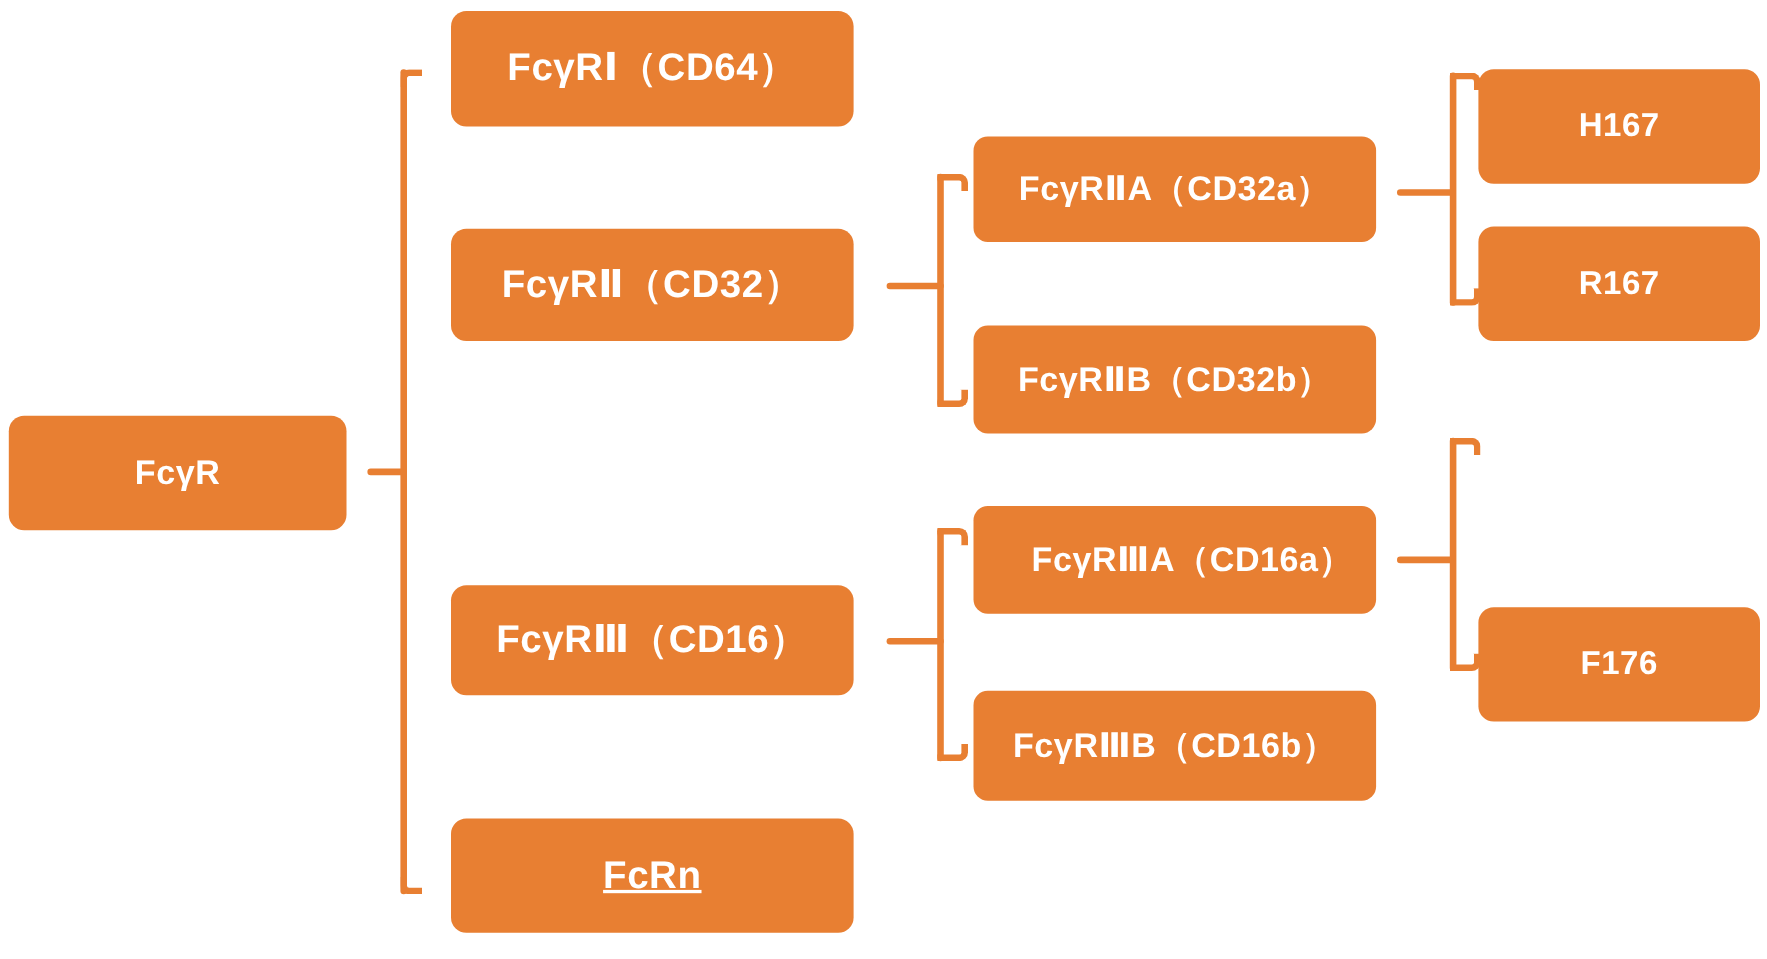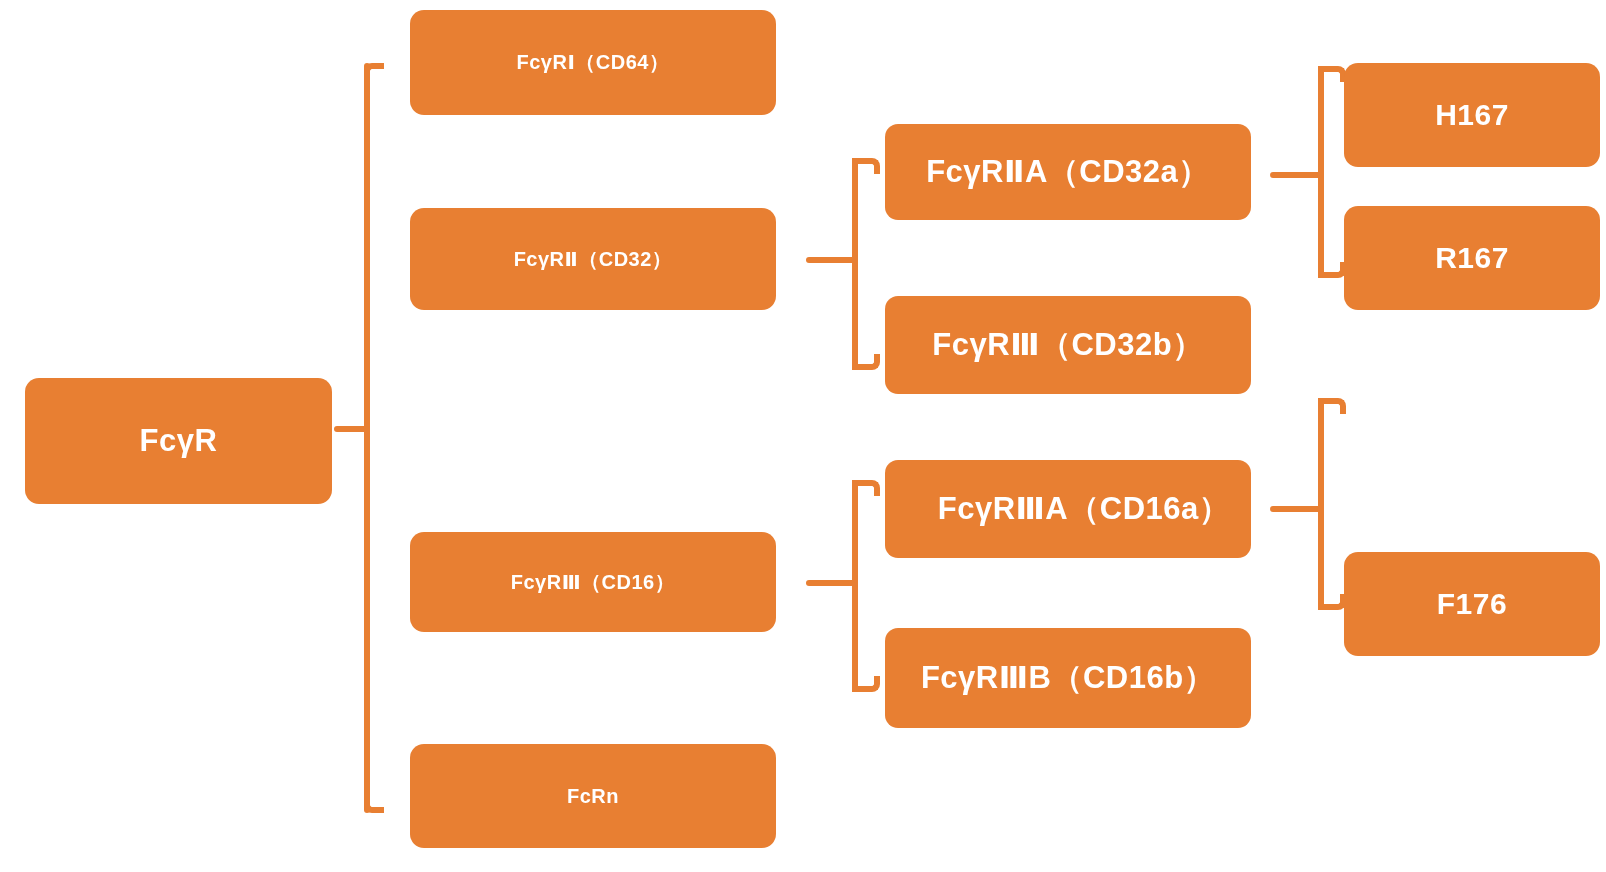--- a/index.html
+++ b/index.html
@@ -26,21 +26,21 @@
     align-items: center;
     justify-content: center;
     text-align: center;
     font-weight: bold;
     letter-spacing: 0.5px;
     line-height: 1.15;
     white-space: nowrap;
     user-select: none;
   }
   .node.lvl1 { font-size: 31px; }
-  .node.lvl2 { font-size: 20px; }
+  .node.lvl2 { font-size: 35px; }
   .node.lvl3 { font-size: 31px; border-radius: 13px; }
   .node.leaf { font-size: 30px; }
 
   
   .bracket { position: absolute; }
   .bar-v {
     position: absolute;
     width: 6px;
     background: #E87F32;
     border-radius: 3px;
@@ -59,54 +59,54 @@
     box-sizing: border-box;
   }
   .corner.tl { border-right: none; border-bottom: none; border-top-left-radius: 8px; }
   .corner.bl { border-right: none; border-top: none; border-bottom-left-radius: 8px; }
 </style>
 </head>
 <body>
 
 <div id="canvas">
 
-  <div class="node lvl1" style="left:25px; top:378px; width:307px; height:126px;">FcγR</div>
+  <div class="node lvl1" style="left:8px; top:378px; width:307px; height:104px;">FcγR</div>
 
   <div class="bracket">
     <div class="bar-h" style="left:334px; top:426px; width:36px;"></div>
     <div class="bar-v" style="left:364px; top:63px;  height:750px;"></div>
     <div class="corner tl" style="left:364px; top:63px;  width:20px; height:16px;"></div>
     <div class="corner bl" style="left:364px; top:797px; width:20px; height:16px;"></div>
   </div>
 
   <div class="node lvl2" style="left:410px; top:10px; width:366px; height:105px;">FcγRⅠ（CD64）</div>
 
   <div class="node lvl2" style="left:410px; top:208px; width:366px; height:102px;">FcγRⅡ（CD32）</div>
 
   <div class="node lvl2" style="left:410px; top:532px; width:366px; height:100px;">FcγRⅢ（CD16）</div>
 
-  <div class="node lvl2" style="left:410px; top:744px; width:366px; height:104px;">FcRn</div>
+  <div class="node lvl2" style="left:410px; top:744px; width:366px; height:104px;text-decoration:underline;">FcRn</div>
 
   <div class="bracket">
     <div class="bar-h" style="left:806px; top:257px; width:52px;"></div>
     <div class="bar-v" style="left:852px; top:158px; height:212px;"></div>
     <div class="corner tl" style="left:852px; top:158px; width:28px; height:16px; transform: scaleX(-1); transform-origin:left top; margin-left:28px;"></div>
     <div class="corner bl" style="left:852px; top:354px; width:28px; height:16px; transform: scaleX(-1); transform-origin:left top; margin-left:28px;"></div>
   </div>
 
   <div class="bracket">
     <div class="bar-h" style="left:806px; top:580px; width:52px;"></div>
     <div class="bar-v" style="left:852px; top:480px; height:212px;"></div>
     <div class="corner tl" style="left:852px; top:480px; width:28px; height:16px; transform: scaleX(-1); transform-origin:left top; margin-left:28px;"></div>
     <div class="corner bl" style="left:852px; top:676px; width:28px; height:16px; transform: scaleX(-1); transform-origin:left top; margin-left:28px;"></div>
   </div>
 
   <div class="node lvl3" style="left:885px; top:124px; width:366px; height:96px;">FcγRⅡA（CD32a）</div>
 
-  <div class="node lvl3" style="left:885px; top:296px; width:366px; height:98px;">FcγRⅢ（CD32b）</div>
+  <div class="node lvl3" style="left:885px; top:296px; width:366px; height:98px;">FcγRⅡB（CD32b）</div>
 
   <div class="node lvl3" style="left:885px; top:460px; width:366px; height:98px;padding-left:32px;">FcγRⅢA（CD16a）</div>
 
   <div class="node lvl3" style="left:885px; top:628px; width:366px; height:100px;">FcγRⅢB（CD16b）</div>
 
   <div class="bracket">
     <div class="bar-h" style="left:1270px; top:172px; width:52px;"></div>
     <div class="bar-v" style="left:1318px; top:66px; height:212px;"></div>
     <div class="corner tl" style="left:1318px; top:66px; width:28px; height:16px; transform: scaleX(-1); transform-origin:left top; margin-left:28px;"></div>
     <div class="corner bl" style="left:1318px; top:262px; width:28px; height:16px; transform: scaleX(-1); transform-origin:left top; margin-left:28px;"></div>

